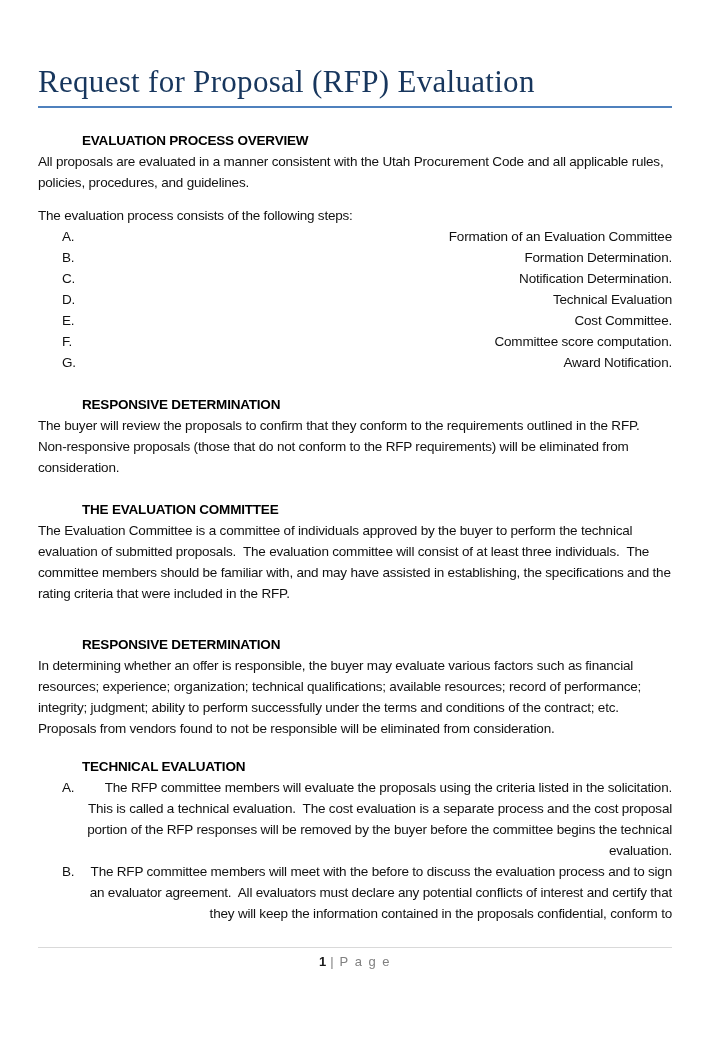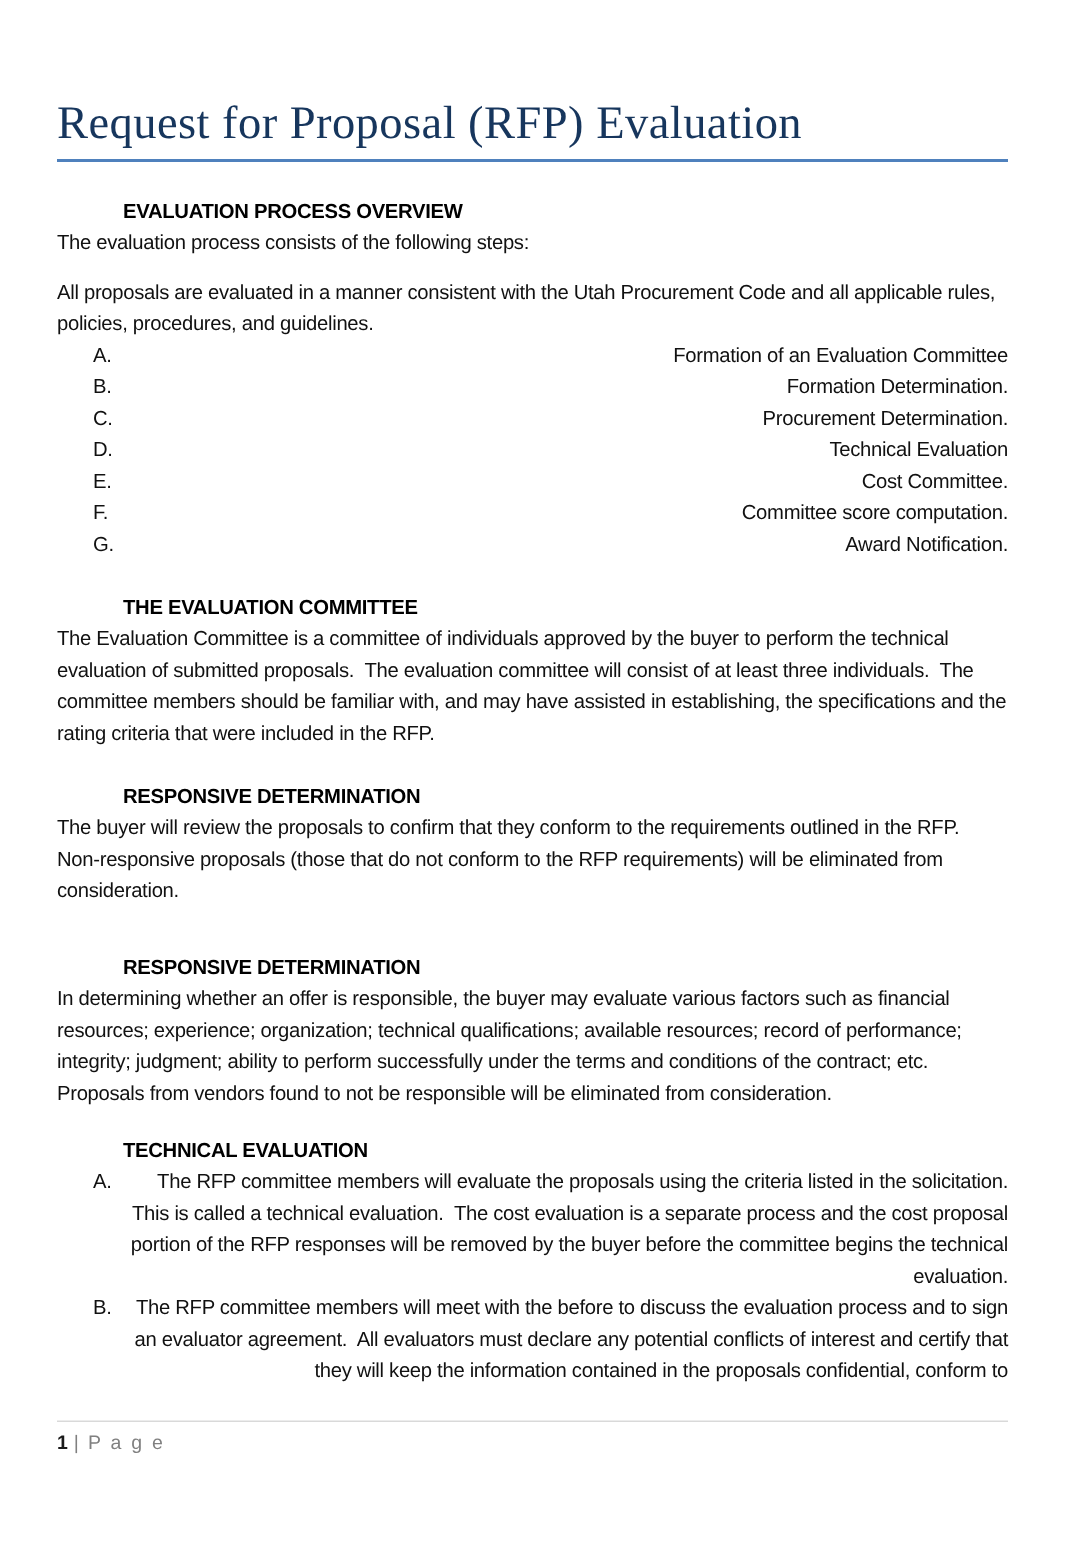--- a/index.html
+++ b/index.html
@@ -53,52 +53,52 @@
   .footer {
     position: absolute;
     left: 38px;
     top: 947px;
     width: 634px;
     height: 90px;
     background: #ffffff;
     border-top: 1px solid var(--footer-rule, #D9D9D9);
     padding-top: 5px;
     box-sizing: border-box;
-    text-align: left;
+    text-align: center;
     font-size: 13px;
     line-height: 17px;
   }
   .pgnum { font-weight: bold; color: #1a1a1a; }
   .pgsep { color: var(--footer-muted, #808080); margin: 0 6px 0 4px; }
   .pgword { color: var(--footer-muted, #808080); letter-spacing: 1.5px; }
 </style>
 </head>
 <body>
 
 <div class="page">
   <div class="content">
 
     <h1 class="title">Request for Proposal (RFP) Evaluation</h1>
 
     <section class="sec sec-0">
       <h2>EVALUATION PROCESS OVERVIEW</h2>
+      <p class="para">All proposals are evaluated in a manner consistent with the Utah Procurement Code and all applicable rules, policies, procedures, and guidelines.</p>
       <p class="para">The evaluation process consists of the following steps:</p>
-      <p class="para">All proposals are evaluated in a manner consistent with the Utah Procurement Code and all applicable rules, policies, procedures, and guidelines.</p>
       <ol class="steps">
         <li>
             <span class="marker">A.</span>
             <span class="li-text">Formation of an Evaluation Committee</span>
           </li>
         <li>
             <span class="marker">B.</span>
             <span class="li-text">Formation Determination.</span>
           </li>
         <li>
             <span class="marker">C.</span>
-            <span class="li-text">Procurement Determination.</span>
+            <span class="li-text">Notification Determination.</span>
           </li>
         <li>
             <span class="marker">D.</span>
             <span class="li-text">Technical Evaluation</span>
           </li>
         <li>
             <span class="marker">E.</span>
             <span class="li-text">Cost Committee.</span>
           </li>
         <li>
@@ -106,27 +106,27 @@
             <span class="li-text">Committee score computation.</span>
           </li>
         <li>
             <span class="marker">G.</span>
             <span class="li-text">Award Notification.</span>
           </li>
       </ol>
     </section>
 
     <section class="sec mt-21">
-      <h2>THE EVALUATION COMMITTEE</h2>
-      <p class="para">The Evaluation Committee is a committee of individuals approved by the buyer to perform the technical evaluation of submitted proposals.  The evaluation committee will consist of at least three individuals.  The committee members should be familiar with, and may have assisted in establishing, the specifications and the rating criteria that were included in the RFP.</p>
+      <h2>RESPONSIVE DETERMINATION</h2>
+      <p class="para">The buyer will review the proposals to confirm that they conform to the requirements outlined in the RFP.  Non-responsive proposals (those that do not conform to the RFP requirements) will be eliminated from consideration.</p>
     </section>
 
     <section class="sec mt-21">
-      <h2>RESPONSIVE DETERMINATION</h2>
-      <p class="para">The buyer will review the proposals to confirm that they conform to the requirements outlined in the RFP.  Non-responsive proposals (those that do not conform to the RFP requirements) will be eliminated from consideration.</p>
+      <h2>THE EVALUATION COMMITTEE</h2>
+      <p class="para">The Evaluation Committee is a committee of individuals approved by the buyer to perform the technical evaluation of submitted proposals.  The evaluation committee will consist of at least three individuals.  The committee members should be familiar with, and may have assisted in establishing, the specifications and the rating criteria that were included in the RFP.</p>
     </section>
 
     <section class="sec mt-30">
       <h2>RESPONSIVE DETERMINATION</h2>
       <p class="para">In determining whether an offer is responsible, the buyer may evaluate various factors such as financial resources; experience; organization; technical qualifications; available resources; record of performance; integrity; judgment; ability to perform successfully under the terms and conditions of the contract; etc.  Proposals from vendors found to not be responsible will be eliminated from consideration.</p>
     </section>
 
     <section class="sec mt-17">
       <h2>TECHNICAL EVALUATION</h2>
       <ol class="steps">

